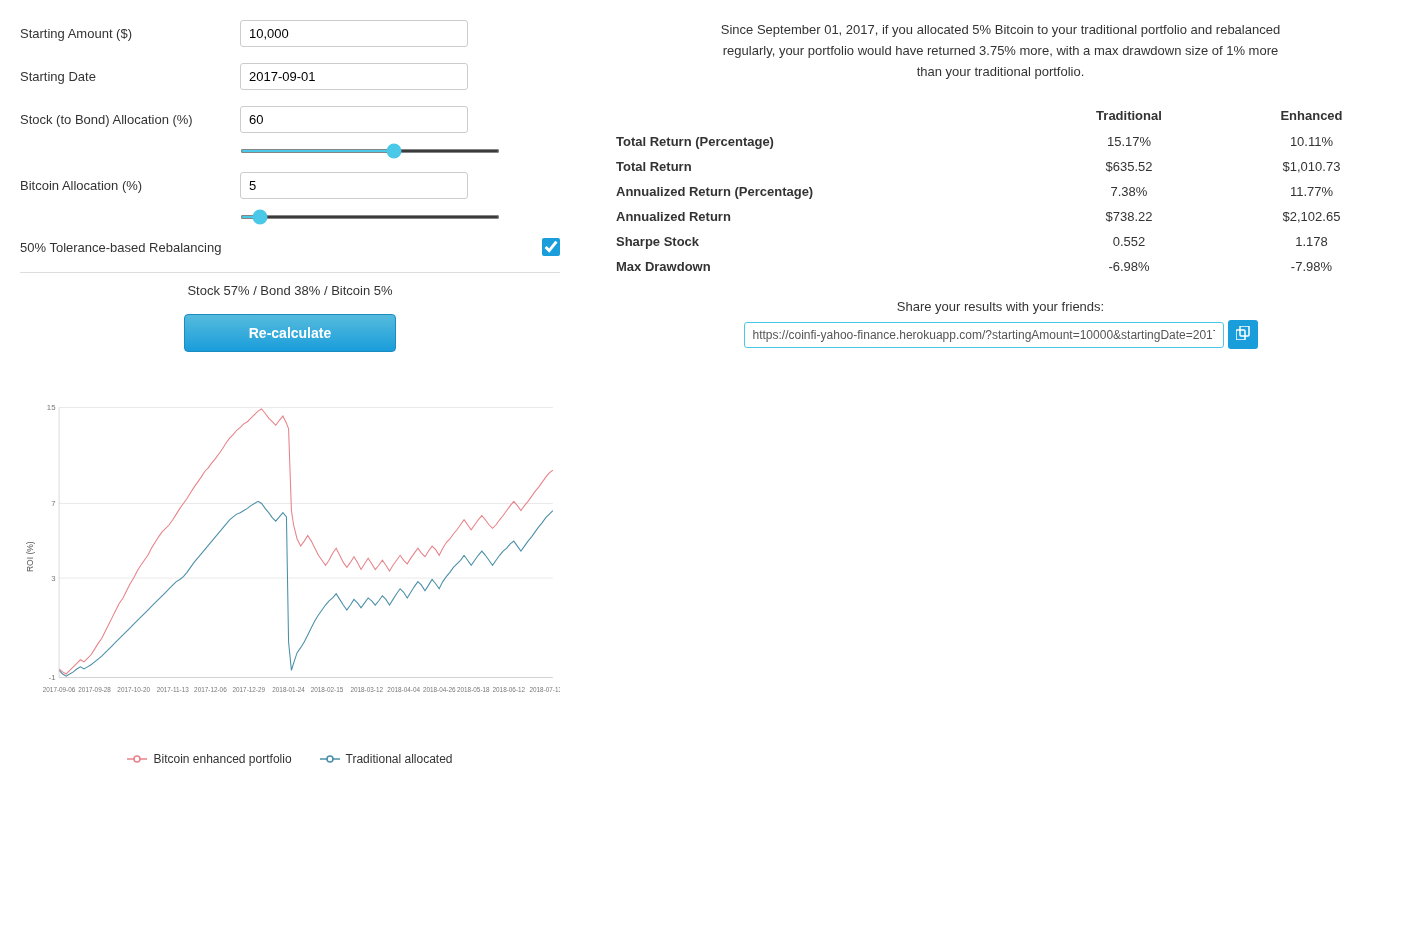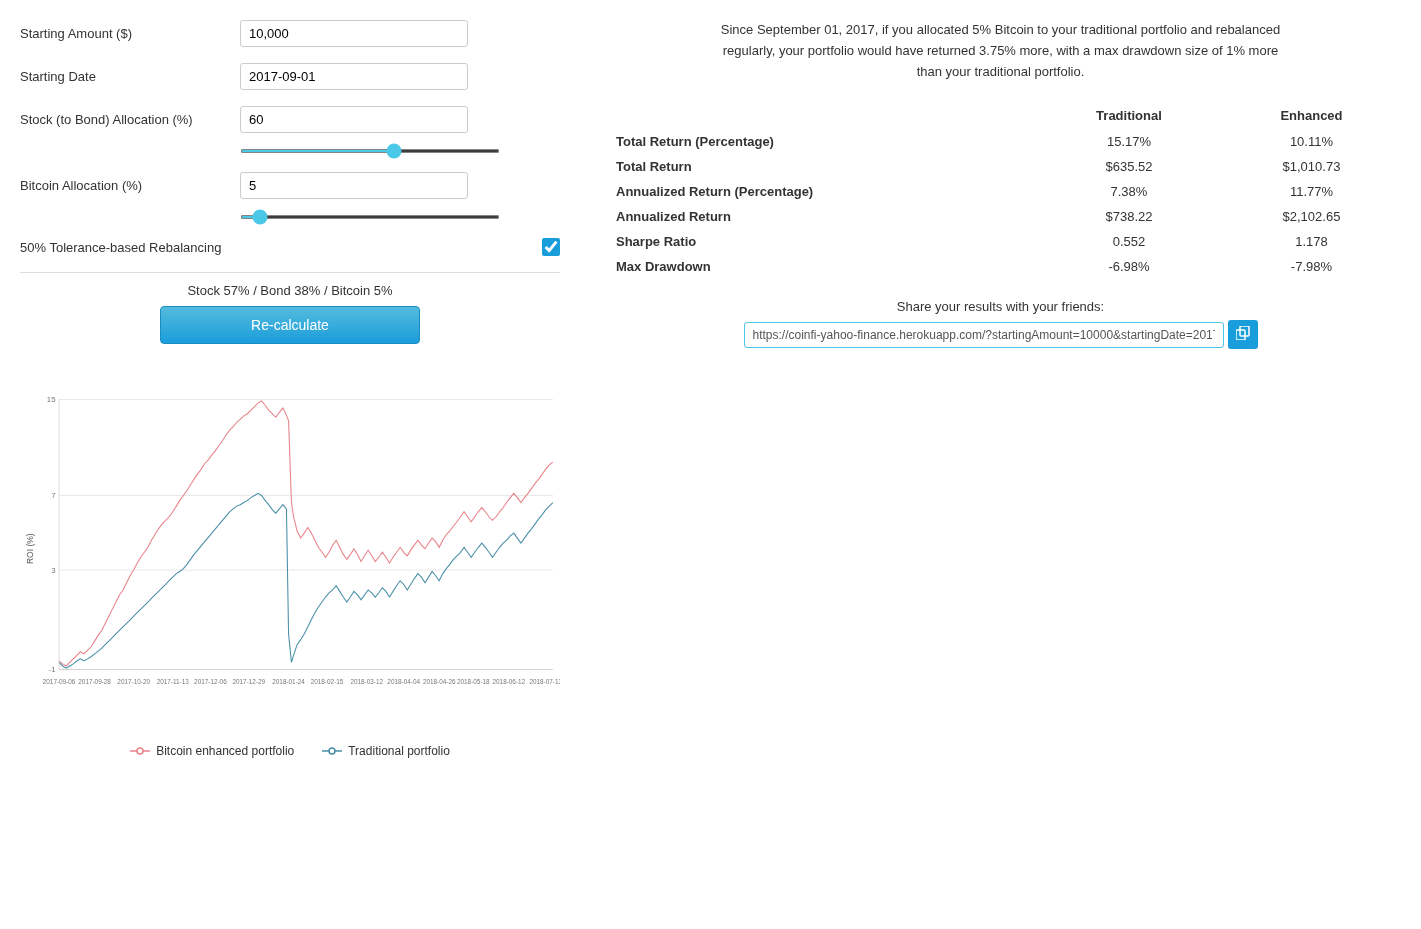--- a/index.html
+++ b/index.html
@@ -10,24 +10,24 @@
     .form-row { display: flex; align-items: center; margin-bottom: 16px; }
     .form-label { width: 220px; font-size: 13px; }
     .form-input { width: 228px; padding: 5px 8px; border: 1px solid #ccc; border-radius: 3px; font-size: 13px; }
     .slider-row { margin-top: -8px; margin-bottom: 16px; padding-left: 220px; }
     input[type=range] { width: 260px; accent-color: #4ac8e8; height: 4px; cursor: pointer; }
     .checkbox-row { display: flex; align-items: center; margin-bottom: 16px; }
     .checkbox-label { flex: 1; font-size: 13px; }
     .checkbox-input { width: 18px; height: 18px; accent-color: #1a9ddb; cursor: pointer; }
     .allocation-text { text-align: center; font-size: 13px; margin-bottom: 8px; margin-top: 8px; }
     .recalc-btn {
-      display: block; margin: 8px auto 20px auto;
+      display: block; margin: 16px auto 20px auto;
       background: linear-gradient(to bottom, #5bd, #1a9ddb);
       color: white; border: 1px solid #1a8cc0; border-radius: 4px;
-      padding: 10px 0; width: 260px; font-size: 14px; font-weight: normal;
+      padding: 10px 0; width: 212px; font-size: 14px; font-weight: bold;
       cursor: pointer; text-align: center;
     }
 
     
     .summary-text { font-size: 13px; text-align: center; max-width: 560px; margin: 0 auto 20px auto; line-height: 1.6; }
     .results-table { width: 100%; border-collapse: collapse; margin-bottom: 20px; }
     .results-table th { font-weight: bold; text-align: center; padding: 6px 16px; font-size: 13px; }
     .results-table td { padding: 5px 16px; font-size: 13px; }
     .results-table td:first-child { font-weight: bold; }
     .results-table td:nth-child(2), .results-table td:nth-child(3) { text-align: center; }
@@ -166,21 +166,21 @@
               <line x1="12" y1="6" x2="20" y2="6" stroke="#e8828a" stroke-width="1.5"></line>
             </svg>
           <span>Bitcoin enhanced portfolio</span>
         </div>
         <div class="legend-item">
           <svg width="20" height="12">
               <line x1="0" y1="6" x2="8" y2="6" stroke="#4a8fa8" stroke-width="1.5"></line>
               <circle cx="10" cy="6" r="3" fill="none" stroke="#4a8fa8" stroke-width="1.5"></circle>
               <line x1="12" y1="6" x2="20" y2="6" stroke="#4a8fa8" stroke-width="1.5"></line>
             </svg>
-          <span>Traditional portfolio</span>
+          <span>Traditional allocated</span>
         </div>
       </div>
     </div>
   </div>
 
   <div class="right-panel">
     <p class="summary-text">Since September 01, 2017, if you allocated 5% Bitcoin to your traditional portfolio and rebalanced regularly, your portfolio would have returned 3.75% more, with a max drawdown size of 1% more than your traditional portfolio.</p>
 
     <table class="results-table">
       <thead>
@@ -205,21 +205,21 @@
       <td>Annualized Return (Percentage)</td>
       <td>7.38%</td>
       <td>11.77%</td>
     </tr>
           <tr>
       <td>Annualized Return</td>
       <td>$738.22</td>
       <td>$2,102.65</td>
     </tr>
           <tr>
-      <td>Sharpe Ratio</td>
+      <td>Sharpe Stock</td>
       <td>0.552</td>
       <td>1.178</td>
     </tr>
           <tr>
       <td>Max Drawdown</td>
       <td>-6.98%</td>
       <td>-7.98%</td>
     </tr>
         </tbody>
     </table>

